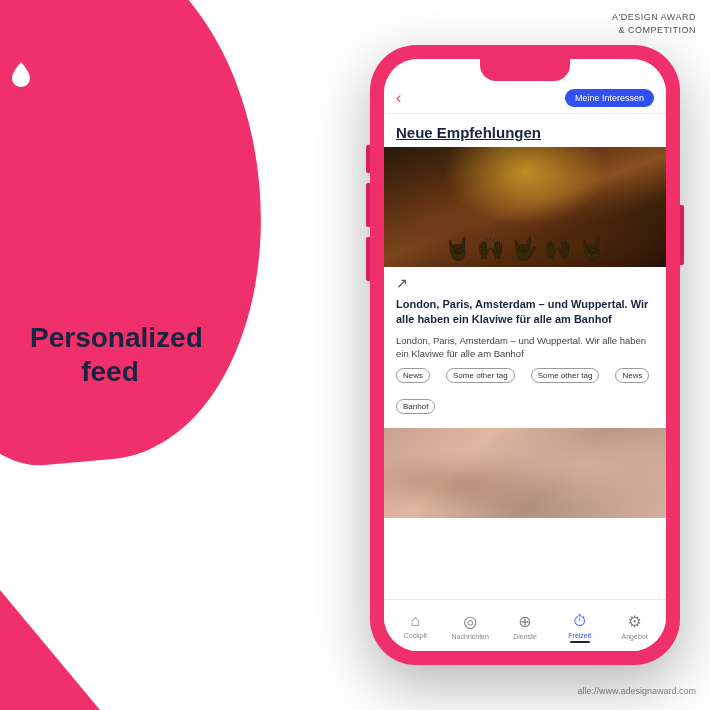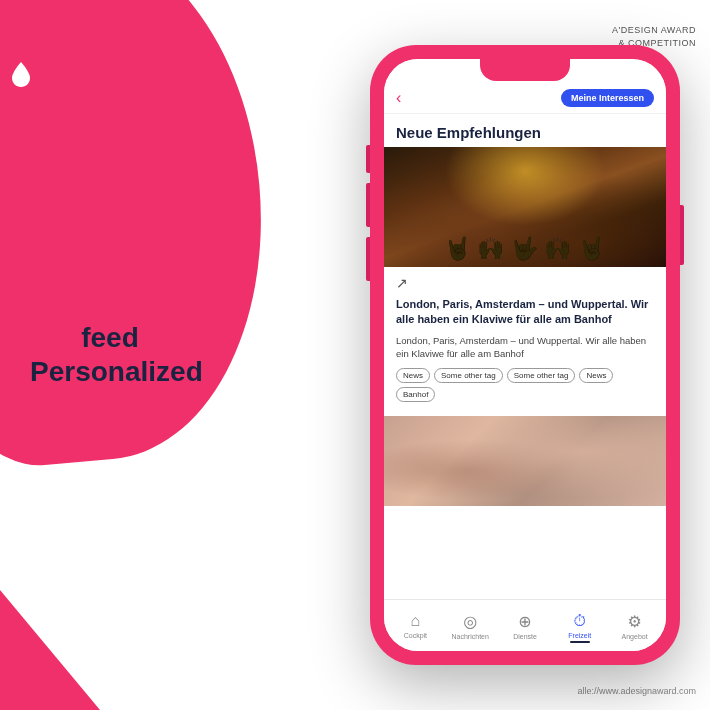--- a/index.html
+++ b/index.html
@@ -38,21 +38,21 @@
       left: 0;
       width: 0;
       height: 0;
       border-left: 100px solid #F0306A;
       border-top: 120px solid transparent;
     }
 
     
     .award-logo {
       position: absolute;
-      top: 24px;
+      top: 11px;
       right: 14px;
       text-align: right;
       font-size: 9px;
       color: #555;
       line-height: 1.4;
       letter-spacing: 0.5px;
     }
 
     
     .watermark {
@@ -152,38 +152,39 @@
     .back-btn {
       color: #F0306A;
       font-size: 16px;
       margin-right: auto;
     }
 
     .meine-btn {
       background: #3050F0;
       color: #fff;
       font-size: 9px;
-      font-weight: 700;
+      font-weight: 400;
       padding: 4px 10px;
       border-radius: 14px;
     }
 
     
     .screen-content {
       height: calc(100% - 26px - 38px - 52px);
       overflow: hidden;
       background: #fff;
     }
 
     
     .page-title {
       font-size: 15px;
       font-weight: 800;
       color: #1a2340;
       padding: 10px 12px 6px;
+      text-decoration: underline;
     }
 
     
     .concert-img {
       width: 100%;
       height: 120px;
       background: linear-gradient(160deg, #2a1a0a 0%, #5a3010 30%, #8a5020 50%, #3a2008 70%, #1a0808 100%);
       position: relative;
       overflow: hidden;
     }
@@ -233,21 +234,21 @@
     .article-body {
       font-size: 9.5px;
       color: #444;
       line-height: 1.4;
       margin-bottom: 8px;
     }
 
     .tags {
       display: flex;
       flex-wrap: wrap;
-      gap: 4px;
+      gap: 16px;
     }
 
     .tag {
       border: 1px solid #999;
       border-radius: 10px;
       font-size: 8px;
       padding: 2px 6px;
       color: #333;
     }
 
@@ -384,22 +385,22 @@
 </div>
 
 <div class="award-logo">
   <span>A'DESIGN AWARD</span><br>
   <span>&amp; COMPETITION</span>
 </div>
 
 <div class="watermark">alle://www.adesignaward.com</div>
 
 <div class="left-text">
+  <div>Personalized</div>
   <div>feed</div>
-  <div>Personalized</div>
 </div>
 
 <div class="phone-wrapper">
   <div class="phone-shell">
 
     <div class="phone-btn-left"></div>
     <div class="phone-btn-left2"></div>
     <div class="phone-btn-left3"></div>
     <div class="phone-btn-right"></div>
 

